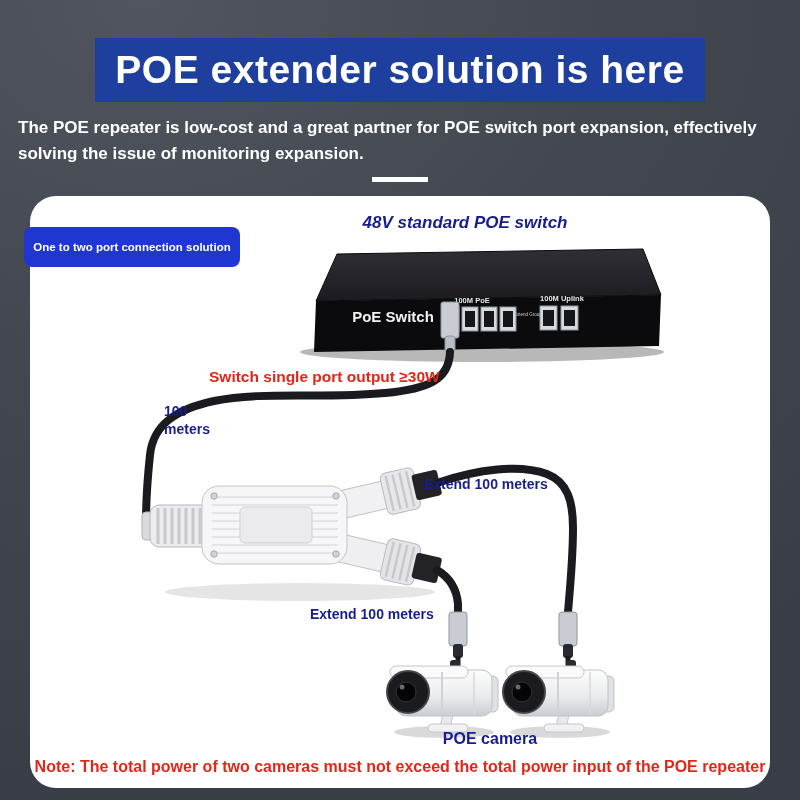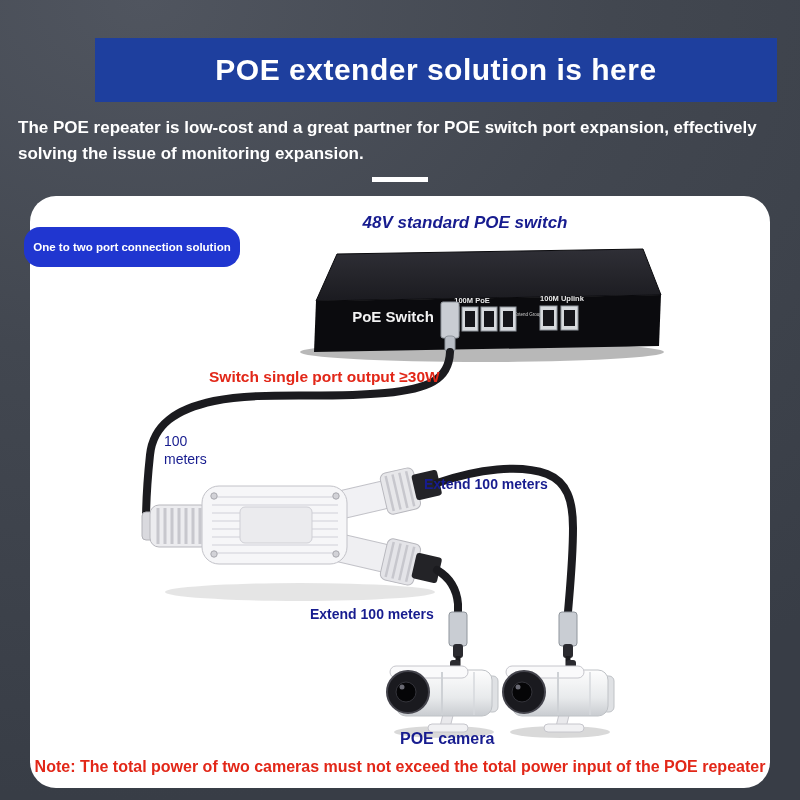--- a/index.html
+++ b/index.html
@@ -2,43 +2,43 @@
 <html><head>
 <meta charset="utf-8">
 <style>
   html,body{margin:0;padding:0;width:800px;height:800px;overflow:hidden;}
   .stage{
     position:relative;width:800px;height:800px;
     background:radial-gradient(130% 100% at 18% 0%, #50555f 0%, #424750 45%, #383d46 100%);
     font-family:"Liberation Sans",sans-serif;
   }
   .banner{
-    position:absolute;left:95px;top:38px;width:682px;height:64px;z-index:1;
+    position:absolute;left:95px;top:38px;width:610px;height:64px;z-index:1;
     background:#1e3f9e;display:flex;align-items:center;justify-content:center;
-    color:#ffffff;font-size:30px;font-weight:bold;letter-spacing:.5px;white-space:nowrap;
+    color:#ffffff;font-size:39px;font-weight:bold;letter-spacing:.5px;white-space:nowrap;
   }
   .subtitle{
     position:absolute;left:18px;top:115px;width:776px;z-index:1;
     text-align:left;color:#ffffff;font-size:17px;font-weight:bold;line-height:1.5;
   }
   .dash{position:absolute;left:372px;top:177px;width:56px;height:5px;background:#ffffff;z-index:1;}
   .panel{position:absolute;left:30px;top:196px;width:740px;height:592px;background:#ffffff;border-radius:26px;z-index:0;}
   svg.diagram{position:absolute;left:0;top:0;z-index:2;}
   .tag{
     position:absolute;left:24px;top:227px;width:216px;height:40px;z-index:3;
-    background:#2036d0;border-radius:16px;color:#ffffff;font-size:11.5px;font-weight:bold;
+    background:#2036d0;border-radius:8px;color:#ffffff;font-size:11.5px;font-weight:bold;
     display:flex;align-items:center;justify-content:center;text-align:center;
   }
   .label{position:absolute;z-index:3;}
   .switch-title{left:315px;top:213px;width:300px;text-align:center;color:#171c8f;font-size:17px;font-weight:bold;font-style:italic;}
   .red-note{left:209px;top:368px;color:#e22718;font-size:15.5px;font-weight:bold;white-space:nowrap;}
-  .distance{left:164px;top:402px;width:60px;color:#171c8f;font-size:14px;font-weight:normal;line-height:1.3;margin-top:30px;}
+  .distance{left:164px;top:402px;width:60px;color:#171c8f;font-size:14px;font-weight:bold;line-height:1.3;}
   .extend-top{left:424px;top:476px;color:#171c8f;font-size:14px;font-weight:bold;white-space:nowrap;}
   .extend-bottom{left:310px;top:606px;color:#171c8f;font-size:14px;font-weight:bold;white-space:nowrap;}
-  .camera-label{left:400px;top:730px;width:180px;color:#171c8f;font-size:16px;font-weight:bold;}
+  .camera-label{left:400px;top:730px;width:180px;text-align:center;color:#171c8f;font-size:16px;font-weight:bold;}
   .footer-note{left:50%;transform:translateX(-50%);top:758px;color:#e22718;font-size:16px;font-weight:bold;white-space:nowrap;}
 </style>
 </head>
 <body>
 
 <div class="stage">
 
   <div class="banner">
     <span>POE extender solution is here</span>
   </div>

